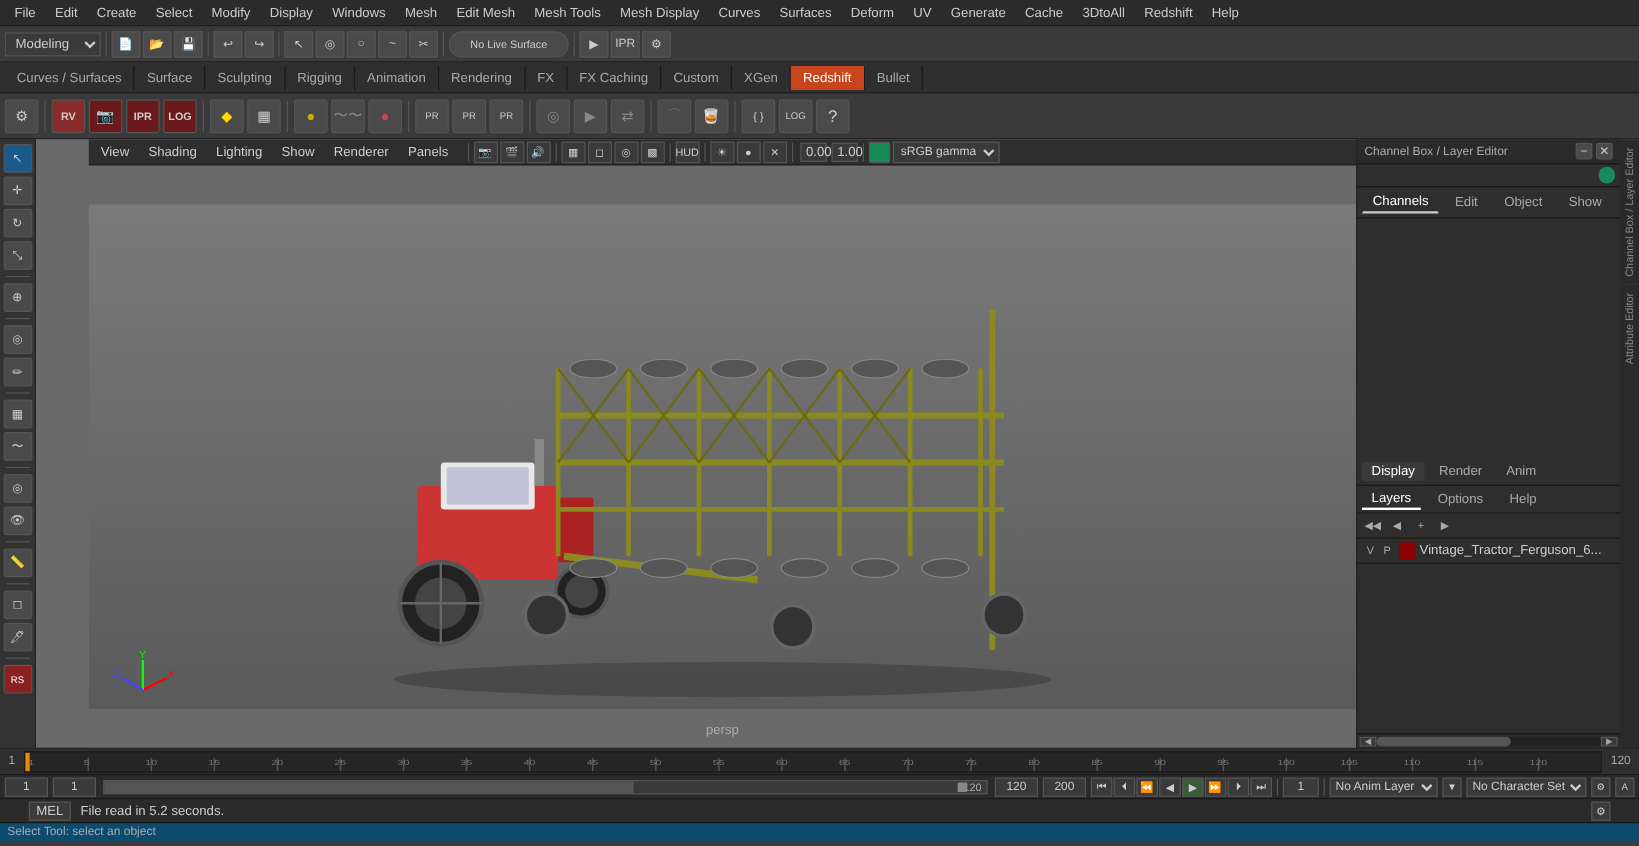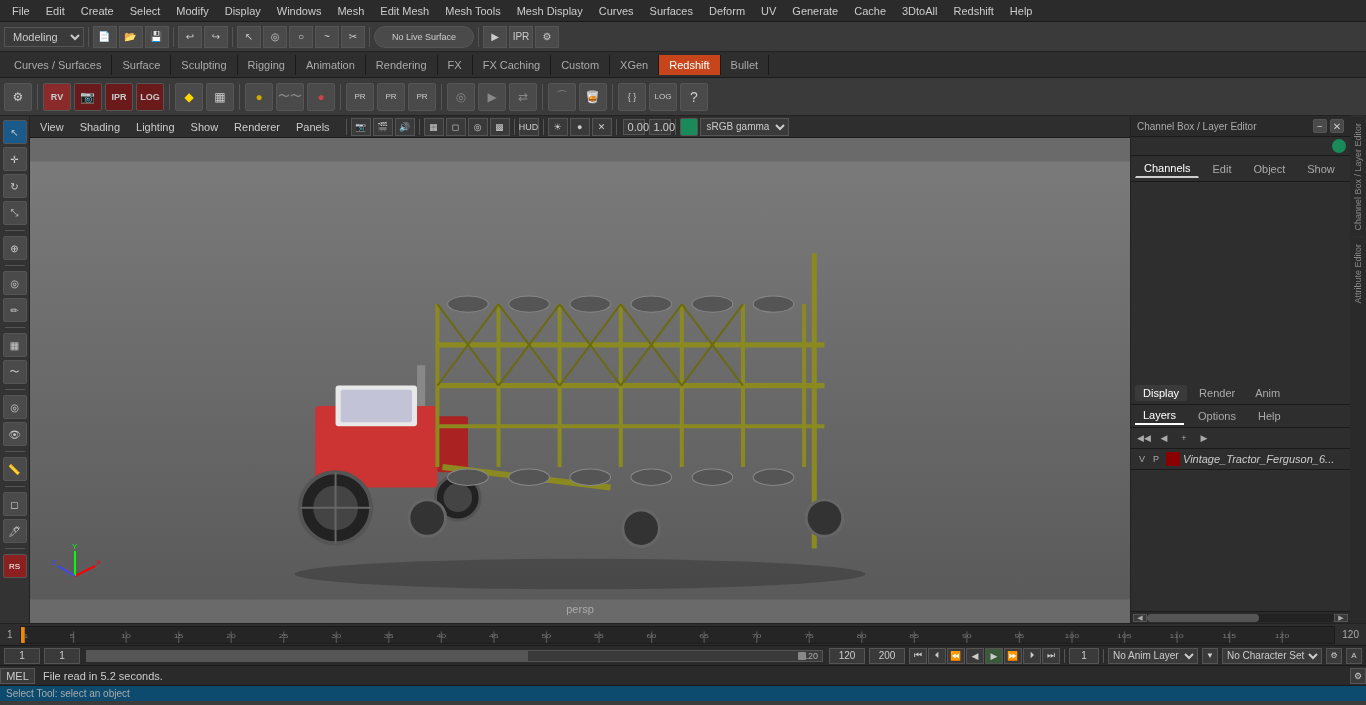--- a/index.html
+++ b/index.html
@@ -28,21 +28,21 @@
     
     #main-area { display: flex; height: calc(705px - 22px - 30px - 26px - 38px - 22px - 42px - 20px); }
 
     
     #left-toolbar { width: 30px; background: #333; border-right: 1px solid #222; display: flex; flex-direction: column; align-items: center; padding: 4px 2px; gap: 3px; overflow: hidden; }
     .lt-btn { width: 24px; height: 24px; background: #4a4a4a; border: 1px solid #555; display: flex; align-items: center; justify-content: center; cursor: pointer; color: #ccc; font-size: 10px; border-radius: 2px; }
     .lt-btn.active { background: #1a5a8a; }
     .lt-sep { width: 20px; height: 1px; background: #555; margin: 2px 0; }
 
     
-    #viewport { flex: 1; background: #6a6a6a; position: relative; overflow: hidden; }
+    #viewport { flex: 1; background: #6a6a6a; position: relative; overflow: hidden; padding-left: 44px; }
     #viewport-header { display: flex; align-items: center; height: 22px; background: #2e2e2e; border-bottom: 1px solid #1a1a1a; padding: 0 4px; gap: 4px; }
     .vp-menu { padding: 2px 6px; cursor: pointer; color: #ccc; font-size: 11px; }
     .vp-toolbar { display: flex; align-items: center; gap: 2px; margin-left: 4px; }
     .vp-btn { width: 20px; height: 18px; background: #3a3a3a; border: 1px solid #555; display: flex; align-items: center; justify-content: center; cursor: pointer; font-size: 9px; color: #ccc; }
     .vp-sep { width: 1px; height: 16px; background: #555; margin: 0 2px; }
     #viewport-canvas { width: 100%; height: calc(100% - 22px); position: relative; }
     #viewport-label { position: absolute; bottom: 8px; left: 50%; transform: translateX(-50%); color: #aaa; font-size: 11px; }
     .vp-coord { background: #3a3a3a; border: 1px solid #555; padding: 1px 4px; color: #ccc; font-size: 11px; margin-left: 2px; width: 22px; text-align: center; }
 
     
@@ -57,21 +57,21 @@
     #rp-layer-tabs { display: flex; align-items: center; padding: 2px 4px; gap: 6px; border-bottom: 1px solid #1a1a1a; }
     .rp-layer-tab { padding: 2px 8px; cursor: pointer; color: #aaa; font-size: 11px; }
     .rp-layer-tab.active { color: #fff; border-bottom: 2px solid #fff; }
     #rp-layer-icons { display: flex; align-items: center; padding: 2px 4px; gap: 2px; border-bottom: 1px solid #1a1a1a; }
     .rp-li { width: 18px; height: 16px; display: flex; align-items: center; justify-content: center; cursor: pointer; font-size: 9px; color: #aaa; }
     #rp-content { flex: 1; overflow-y: auto; }
     .layer-row { display: flex; align-items: center; padding: 3px 4px; border-bottom: 1px solid #1a1a1a; cursor: pointer; }
     .layer-v { width: 14px; height: 14px; display: flex; align-items: center; justify-content: center; font-size: 9px; color: #aaa; }
     .layer-p { width: 14px; height: 14px; display: flex; align-items: center; justify-content: center; font-size: 9px; color: #aaa; }
     .layer-color { width: 14px; height: 14px; background: #8b0000; margin: 0 3px; }
-    .layer-name { font-size: 11px; color: #ccc; flex: 1; overflow: hidden; text-overflow: ellipsis; white-space: nowrap; font-style: italic; }
+    .layer-name { font-size: 11px; color: #ccc; flex: 1; overflow: hidden; text-overflow: ellipsis; white-space: nowrap; }
 
     
     #right-strip { width: 16px; background: #2a2a2a; display: flex; flex-direction: column; align-items: center; }
     .rs-label { writing-mode: vertical-rl; text-orientation: mixed; transform: rotate(180deg); font-size: 9px; color: #888; padding: 6px 2px; cursor: pointer; border-bottom: 1px solid #333; }
 
     
     #timeline { height: 22px; background: #2e2e2e; border-top: 1px solid #222; display: flex; align-items: center; padding: 0 4px; }
     #timeline-ruler { flex: 1; height: 18px; background: #252525; margin: 0 4px; position: relative; overflow: hidden; border: 1px solid #1a1a1a; }
     .timeline-edge { color: #aaa; font-size: 10px; padding: 0 3px; }
 
@@ -81,21 +81,21 @@
     .ctrl-progress { flex: 1; height: 12px; background: #3a3a3a; border: 1px solid #555; margin: 0 2px; position: relative; }
     .ctrl-progress-fill { height: 100%; background: #555; width: 60%; }
     .ctrl-btn { width: 16px; height: 16px; background: #3a3a3a; border: 1px solid #555; display: flex; align-items: center; justify-content: center; cursor: pointer; font-size: 8px; color: #ccc; }
     .ctrl-sep { width: 1px; height: 14px; background: #555; }
     .playback-btns { display: flex; align-items: center; gap: 1px; }
     .pb-btn { width: 18px; height: 16px; background: #3a3a3a; border: 1px solid #555; display: flex; align-items: center; justify-content: center; cursor: pointer; font-size: 9px; color: #ccc; }
     .anim-layer-select { height: 16px; background: #3a3a3a; border: 1px solid #555; color: #ccc; font-size: 10px; min-width: 90px; }
     .char-set-select { height: 16px; background: #3a3a3a; border: 1px solid #555; color: #ccc; font-size: 10px; min-width: 100px; }
 
     
-    #status-bar { height: 20px; background: #2a2a2a; border-top: 1px solid #1a1a1a; display: flex; align-items: center; padding: 0 0; gap: 8px; }
+    #status-bar { height: 20px; background: #2a2a2a; border-top: 1px solid #1a1a1a; display: flex; align-items: center; padding: 0 24px; gap: 8px; }
     .status-mode { color: #ccc; font-size: 11px; border: 1px solid #555; padding: 1px 4px; background: #3a3a3a; min-width: 35px; text-align: center; }
     .status-text { color: #ccc; font-size: 11px; flex: 1; }
     .status-icon { width: 16px; height: 16px; background: #3a3a3a; border: 1px solid #555; display: flex; align-items: center; justify-content: center; cursor: pointer; font-size: 9px; color: #ccc; }
 
     
     #scene-container { width: 100%; height: 100%; position: relative; background: #6a6a6a; }
     .axis-indicator { position: absolute; bottom: 30px; left: 20px; }
 
     
     #rp-scrollbar { height: 12px; background: #2a2a2a; border-top: 1px solid #1a1a1a; display: flex; align-items: center; padding: 0 2px; }

